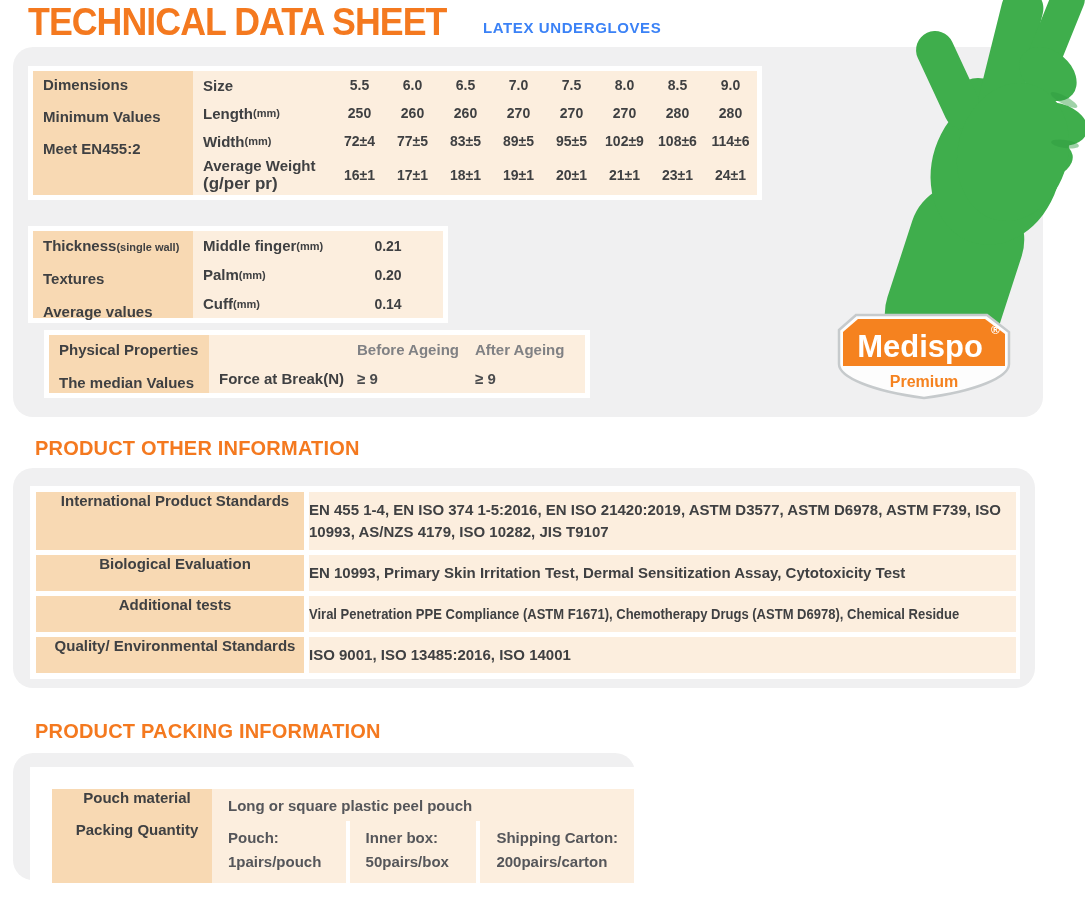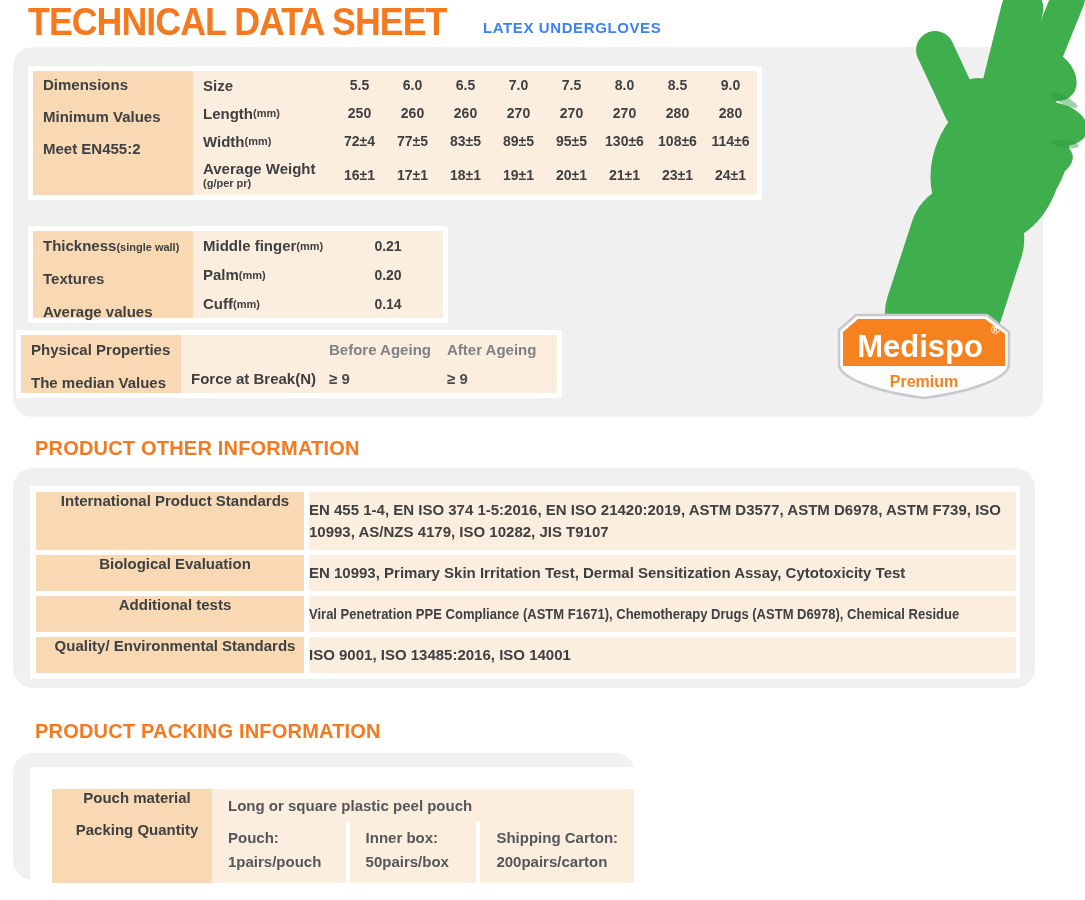--- a/index.html
+++ b/index.html
@@ -41,27 +41,27 @@
     font-weight:bold;font-size:15px;color:#3f4042;white-space:nowrap;}
   .cell{background:#fceede;}
   .lblcell{display:flex;align-items:center;padding-left:10px;font-weight:bold;font-size:15px;white-space:nowrap;}
   .valcell{display:flex;align-items:center;justify-content:center;font-weight:bold;font-size:14px;}
   .unit{font-size:11px;font-weight:bold;}
   
   .t1{left:28px;top:66px;grid-template-columns:160px 140px repeat(8,53px);grid-template-rows:28px 28px 28px 40px;}
   .t1 .hdrcell{grid-row:1/5;}
   .avglbl{display:flex;flex-direction:column;justify-content:center;padding-left:10px;line-height:1.15;}
   .avglbl .l1{font-weight:bold;font-size:15px;white-space:nowrap;}
-  .avglbl .l2{font-weight:bold;font-size:11px;}
+  .avglbl .l2{font-weight:bold;font-size:17px;}
   
   .t2{left:28px;top:226px;grid-template-columns:160px 140px 110px;grid-template-rows:repeat(3,29px);}
   .t2 .hdrcell{grid-row:1/4;}
   .t2 .hdrline{height:29px;line-height:29px;}
   
-  .t3{left:16px;top:330px;grid-template-columns:160px 140px 118px 118px;grid-template-rows:29px 29px;}
+  .t3{left:44px;top:330px;grid-template-columns:160px 140px 118px 118px;grid-template-rows:29px 29px;}
   .t3 .hdrcell{grid-row:1/3;}
   .t3 .hdrline{height:29px;line-height:29px;}
   .agecell{display:flex;align-items:center;padding-left:8px;font-weight:bold;font-size:15px;color:#808184;white-space:nowrap;}
   .gecell{display:flex;align-items:center;padding-left:8px;font-weight:bold;font-size:15px;color:#4a4b4d;}
   
   .t4{left:30px;top:486px;width:978px;grid-template-columns:268px 1fr;grid-template-rows:58px 36px 36px 36px;gap:5px;padding:6px;}
   .t4 .lblcell{font-size:15px;}
   .infoval{display:flex;align-items:center;padding-right:8px;
     font-weight:bold;font-size:15px;color:#3f4042;line-height:1.5;}
   .condensed span{display:inline-block;white-space:nowrap;font-size:14px;
@@ -146,21 +146,21 @@
 
   <div class="cell lblcell">
       <span>Width</span>
       <span class="unit">(mm)</span>
     </div>
   <div class="cell valcell">72±4</div>
   <div class="cell valcell">77±5</div>
   <div class="cell valcell">83±5</div>
   <div class="cell valcell">89±5</div>
   <div class="cell valcell">95±5</div>
-  <div class="cell valcell">130±6</div>
+  <div class="cell valcell">102±9</div>
   <div class="cell valcell">108±6</div>
   <div class="cell valcell">114±6</div>
 
   <div class="cell avglbl">
     <span class="l1">Average Weight</span>
     <span class="l2">(g/per pr)</span>
   </div>
   <div class="cell valcell">16±1</div>
   <div class="cell valcell">17±1</div>
   <div class="cell valcell">18±1</div>

